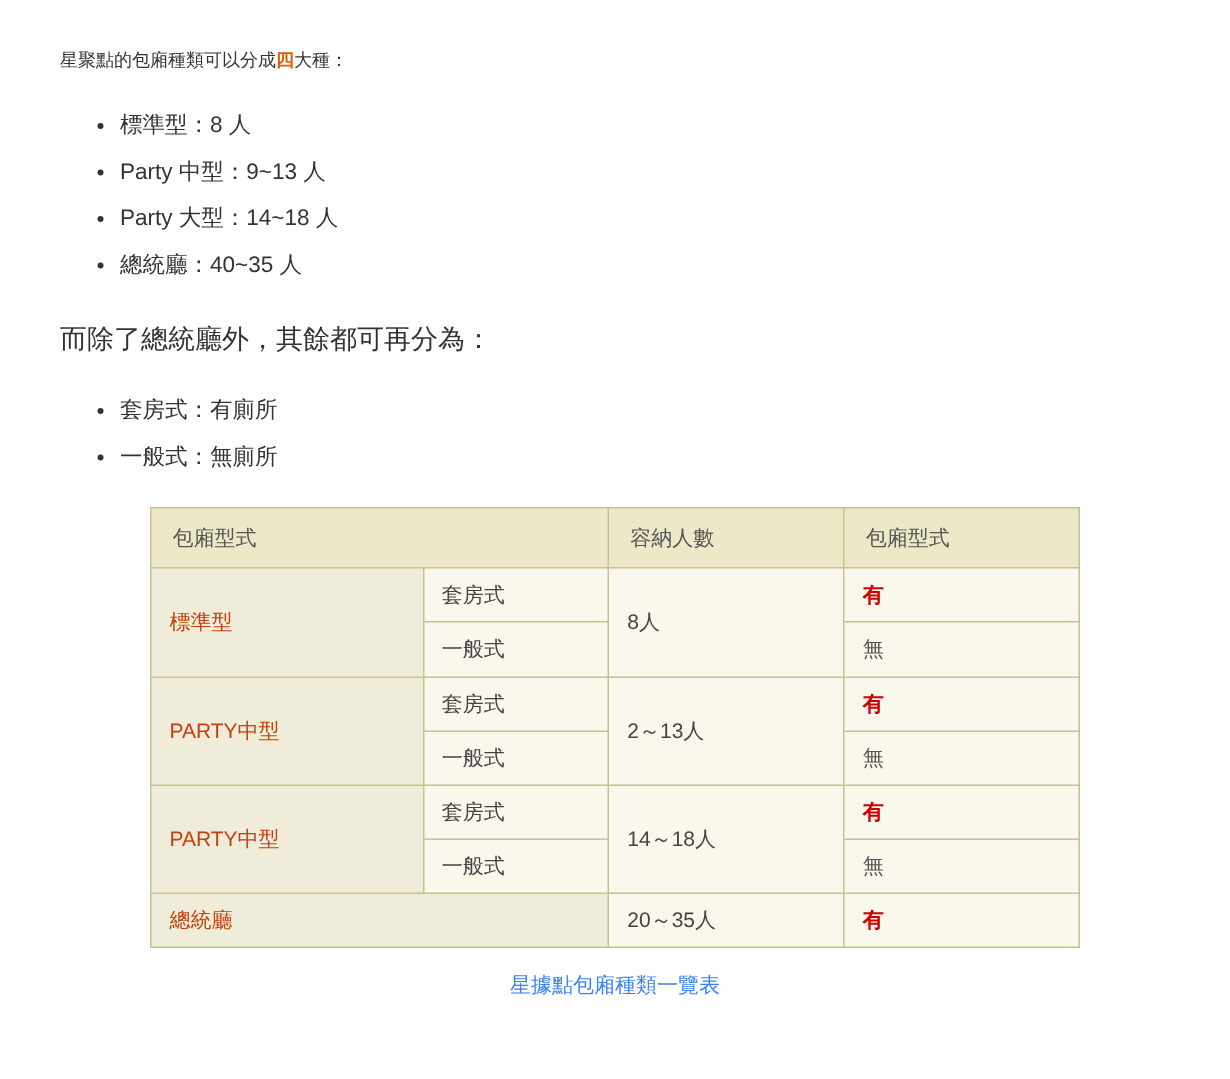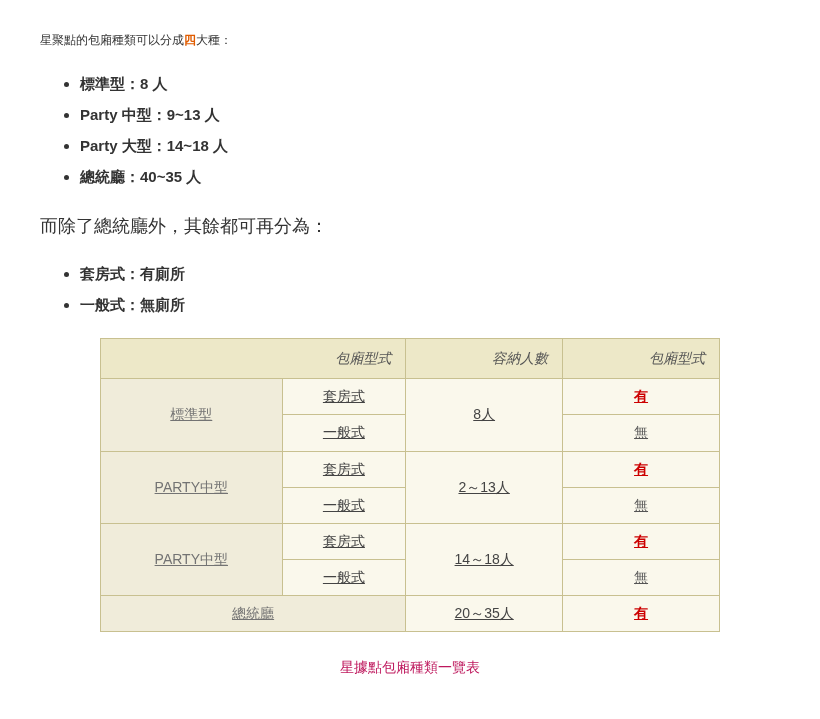--- a/index.html
+++ b/index.html
@@ -17,21 +17,20 @@
       font-size: 12px;
     }
     .highlight-four {
       color: #e05c00;
       font-weight: bold;
     }
     ul.room-list {
       list-style: disc;
       padding-left: 40px;
       margin-bottom: 20px;
-      font-weight: bold;
     }
     ul.room-list li {
       margin-bottom: 4px;
     }
     .section-text {
       margin-bottom: 18px;
       font-size: 18px;
     }
     .table-wrapper {
       display: flex;
@@ -45,47 +44,44 @@
       background: #faf8ec;
       width: 620px;
       font-size: 14px;
     }
     .room-table th {
       background: #ede8c8;
       border: 1px solid #c8c090;
       padding: 7px 14px;
       font-weight: normal;
       color: #555;
-      text-align: right;
-      font-style: italic;
+      text-align: left;
     }
     .room-table td {
       border: 1px solid #c8c090;
       padding: 5px 12px;
-      text-align: center;
       color: #444;
       background: #faf8ec;
-      text-decoration: underline;
     }
     .room-table td.row-header {
       background: #f0ecda;
       font-weight: normal;
-      color: #737373;
+      color: #c2410c;
     }
     .room-table td.has-text {
       color: #cc0000;
       font-weight: bold;
     }
     .room-table td.no-text {
       color: #555;
     }
     .table-caption {
-      margin-top: 23px;
+      margin-top: 12px;
       font-size: 14px;
-      color: #be185d;
+      color: #3b82f6;
       text-align: right;
     }
   </style>
 </head>
 <body>
 
 <p class="intro-text">
   <span>星聚點的包廂種類可以分成</span><span class="highlight-four">四</span><span>大種：</span>
 </p>
 

